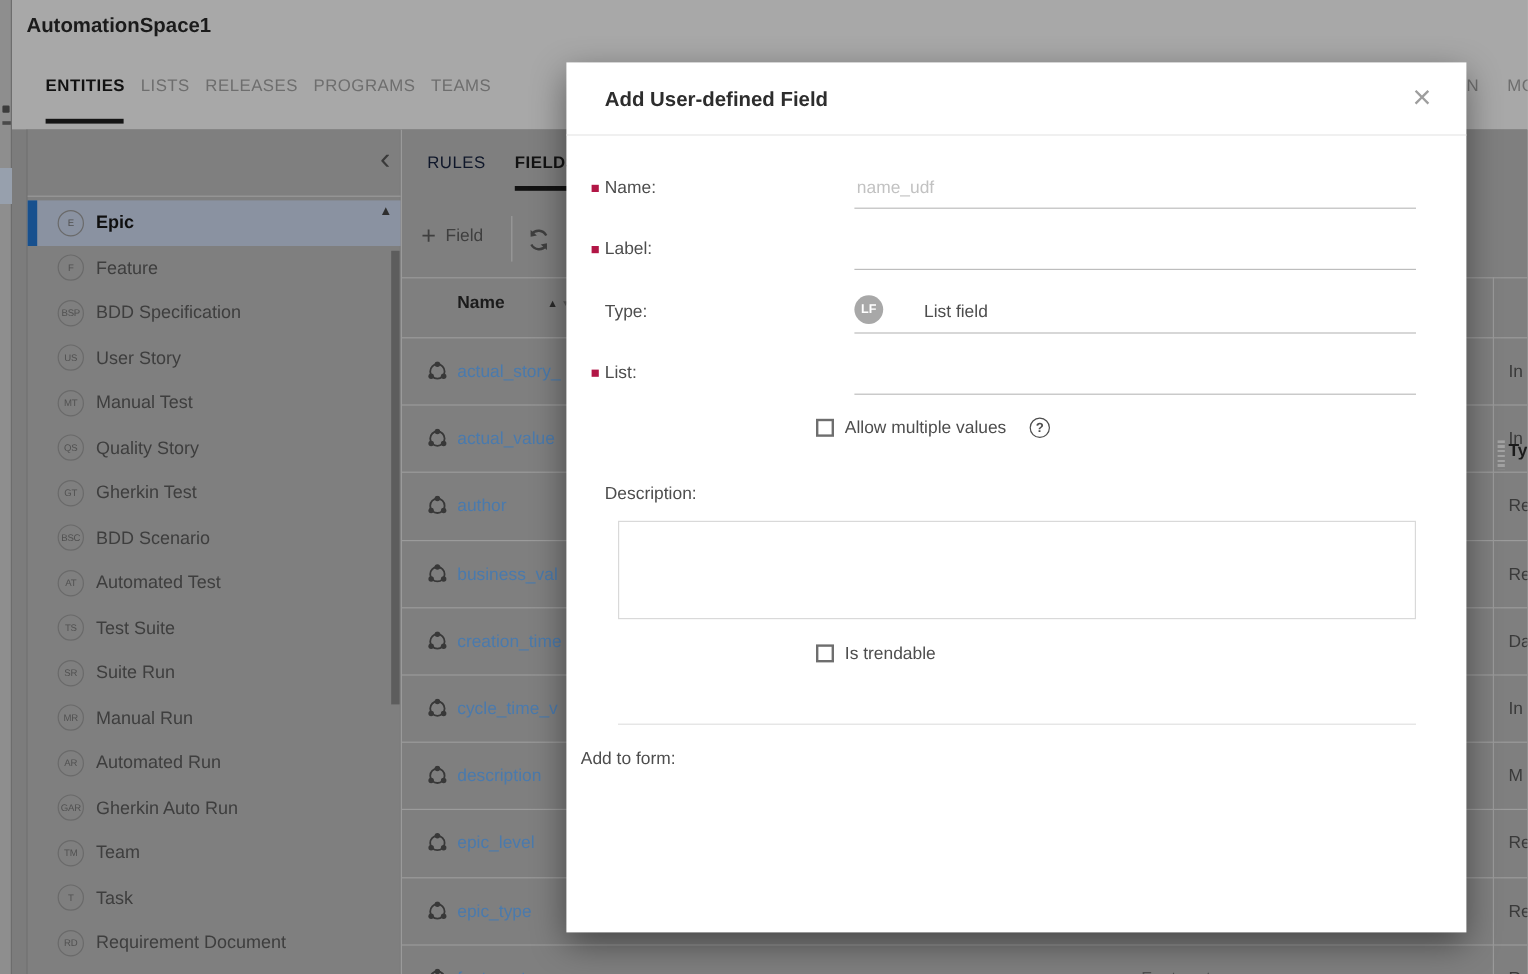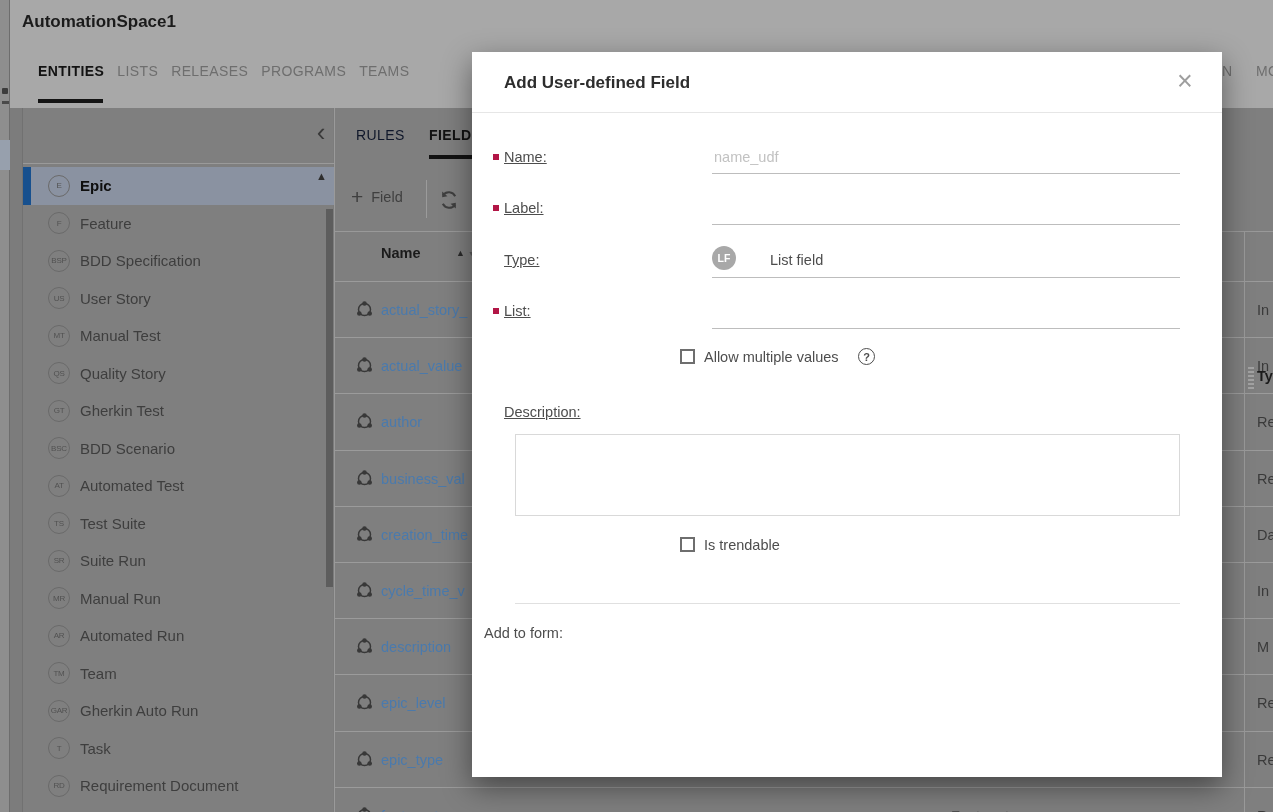--- a/index.html
+++ b/index.html
@@ -70,21 +70,21 @@
   .row-label { position:absolute; left:616px; top:20px; font-size:14.5px; color:#4f4f4f; white-space:nowrap; }
   .row-type { position:absolute; left:922px; top:20px; font-size:14.5px; color:#3a3a3a; white-space:nowrap; }
 
   
   .modal { position:absolute; left:472px; top:52px; width:750px; height:725px; background:#ffffff;
     box-shadow:0 10px 28px rgba(0,0,0,.45); z-index:10;padding-left:36px; }
   .modal-header { position:absolute; left:0; top:0; width:750px; height:61px; border-bottom:1px solid #e6e6e6; }
   .modal-title { position:absolute; left:32px; top:21px; font-size:17px; font-weight:bold; color:#2d2d2d; }
   .modal-close { position:absolute; right:22px; top:14px; width:30px; height:30px; font-size:27px; font-weight:normal;
     color:#9e9e9e; text-align:center; line-height:30px; }
-  .flabel { position:absolute; left:32px; font-size:14.5px; color:#4d4d4d;text-decoration:underline; }
+  .flabel { position:absolute; left:32px; font-size:14.5px; color:#4d4d4d; }
   .req-bullet { position:absolute; left:-11px; top:5px; width:6px; height:6px; background:#b21646; }
   .underline { position:absolute; left:240px; width:468px; height:1px; background:#bdbdbd; }
   .placeholder-text { position:absolute; left:242px; font-size:14.5px; color:#c2c2c2; }
   .lf-badge { position:absolute; left:240px; width:24px; height:24px; border-radius:50%; background:#a8a8a8;
     color:#fff; font-size:10.5px; font-weight:bold; display:flex; align-items:center; justify-content:center; }
   .type-text { position:absolute; left:276px; font-size:14.5px; color:#4d4d4d;margin-left:22px; }
   .cbx { position:absolute; width:15px; height:15px; border:2px solid #6e6e6e; background:#fff; }
   .cbx-label { position:absolute; font-size:14.5px; color:#4d4d4d; }
   .help-icon { position:absolute; width:17px; height:17px; border:1.5px solid #4d4d4d; border-radius:50%;
     font-size:11px; font-weight:bold; color:#4d4d4d; text-align:center; line-height:16px; }
@@ -206,28 +206,28 @@
         </div>
 
         <div class="side-item">
 
           <div class="ent-circle">AR</div>
           <div class="side-label">Automated Run</div>
         </div>
 
         <div class="side-item">
 
+          <div class="ent-circle">GAR</div>
+          <div class="side-label">Gherkin Auto Run</div>
+        </div>
+
+        <div class="side-item">
+
           <div class="ent-circle">TM</div>
           <div class="side-label">Team</div>
-        </div>
-
-        <div class="side-item">
-
-          <div class="ent-circle">GAR</div>
-          <div class="side-label">Gherkin Auto Run</div>
         </div>
 
         <div class="side-item">
 
           <div class="ent-circle">T</div>
           <div class="side-label">Task</div>
         </div>
 
         <div class="side-item">
 

